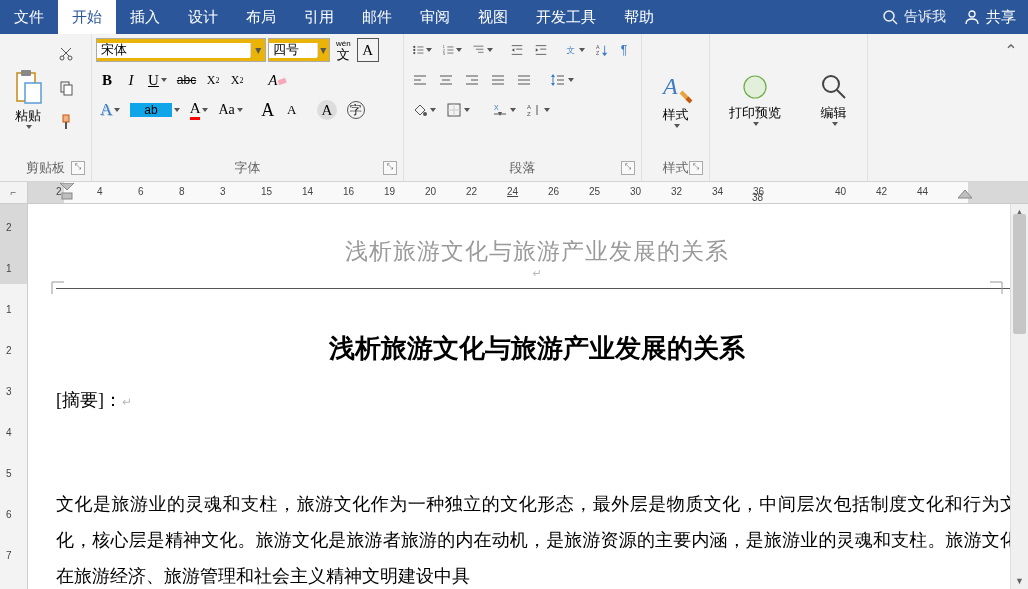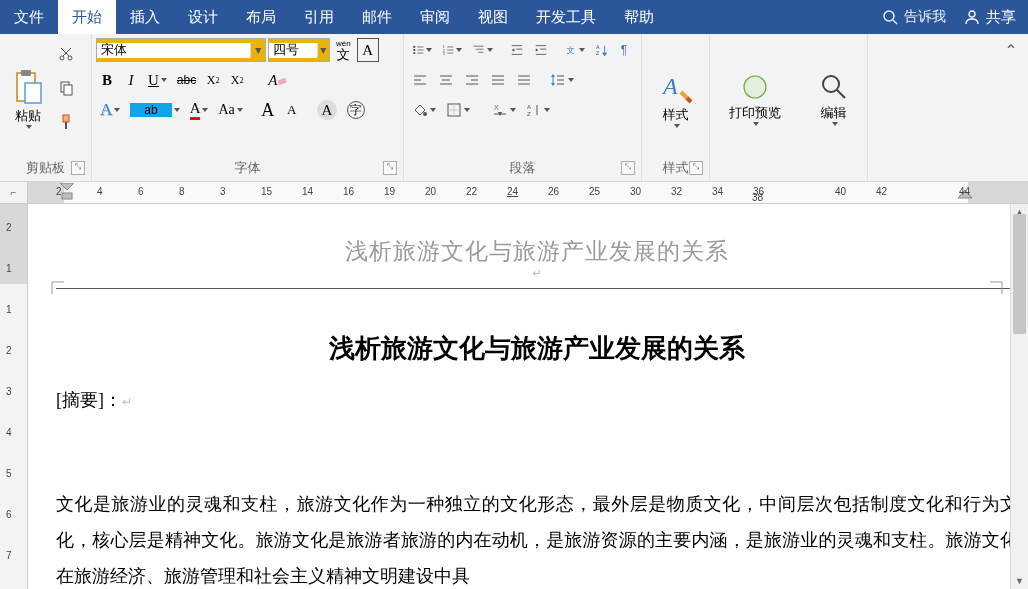--- a/index.html
+++ b/index.html
@@ -421,21 +421,21 @@
       <span class="tick" style="left: 479px; text-decoration: underline;">24</span>
       <span class="tick" style="left: 520px;">26</span>
       <span class="tick" style="left: 561px;">25</span>
       <span class="tick" style="left: 602px;">30</span>
       <span class="tick" style="left: 643px;">32</span>
       <span class="tick" style="left: 684px;">34</span>
       <span class="tick" style="left: 725px;">36</span>
       <span class="tick" style="left: 724px; margin-top: 6px;">38</span>
       <span class="tick" style="left: 807px;">40</span>
       <span class="tick" style="left: 848px;">42</span>
-      <span class="tick" style="left: 889px; margin-left: 42px;">44</span>
+      <span class="tick" style="left: 889px;">44</span>
     </div>
 </div>
 
 <div class="doc-area">
   <div class="ruler-v">
     <div style="position:absolute; left:0; right:0; top:0; height:80px; background:#d8d8d8"></div>
   <span class="vtick" style="top: 18px;">2</span>
       <span class="vtick" style="top: 59px;">1</span>
       <span class="vtick" style="top: 100px;">1</span>
       <span class="vtick" style="top: 141px;">2</span>

